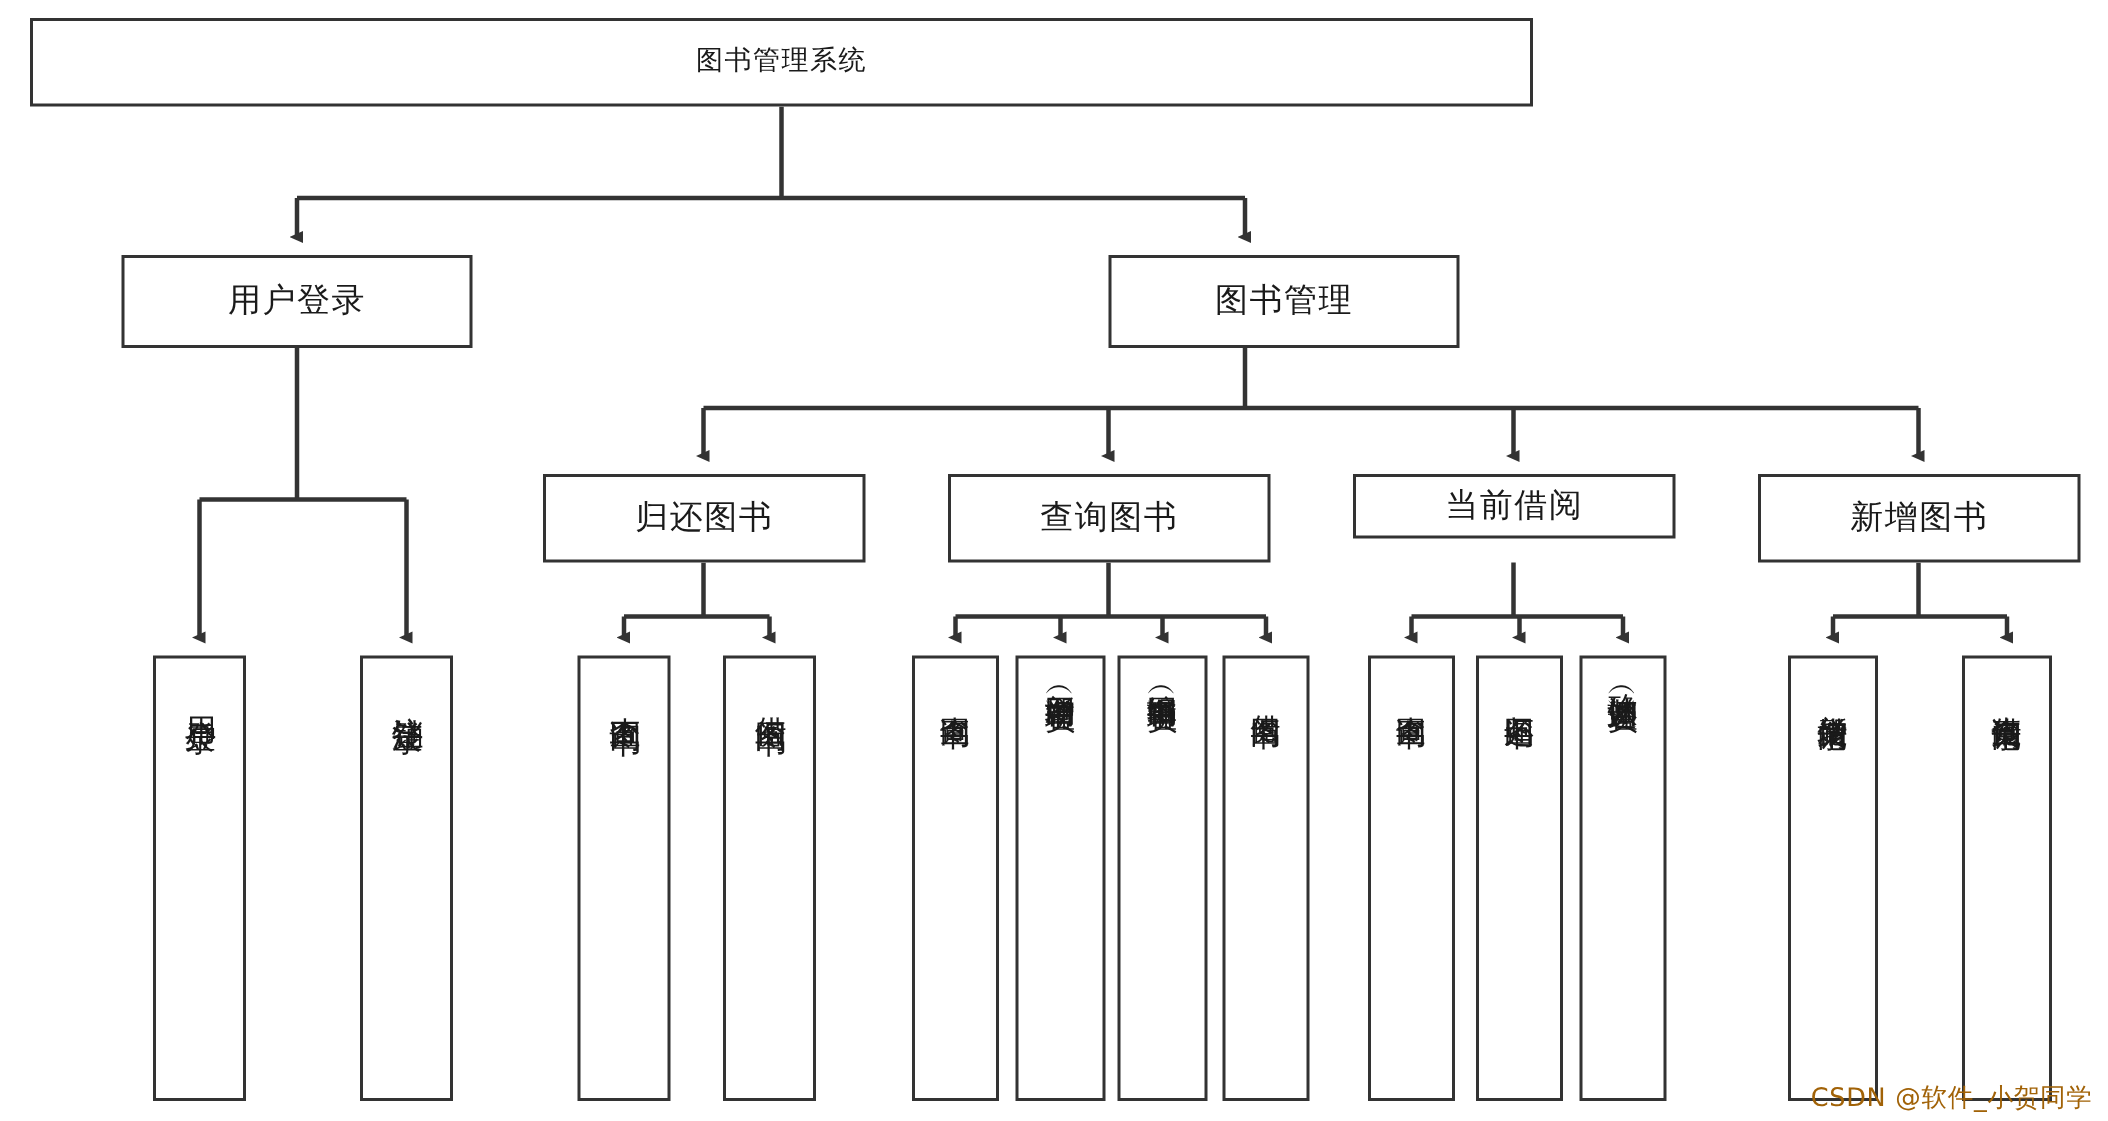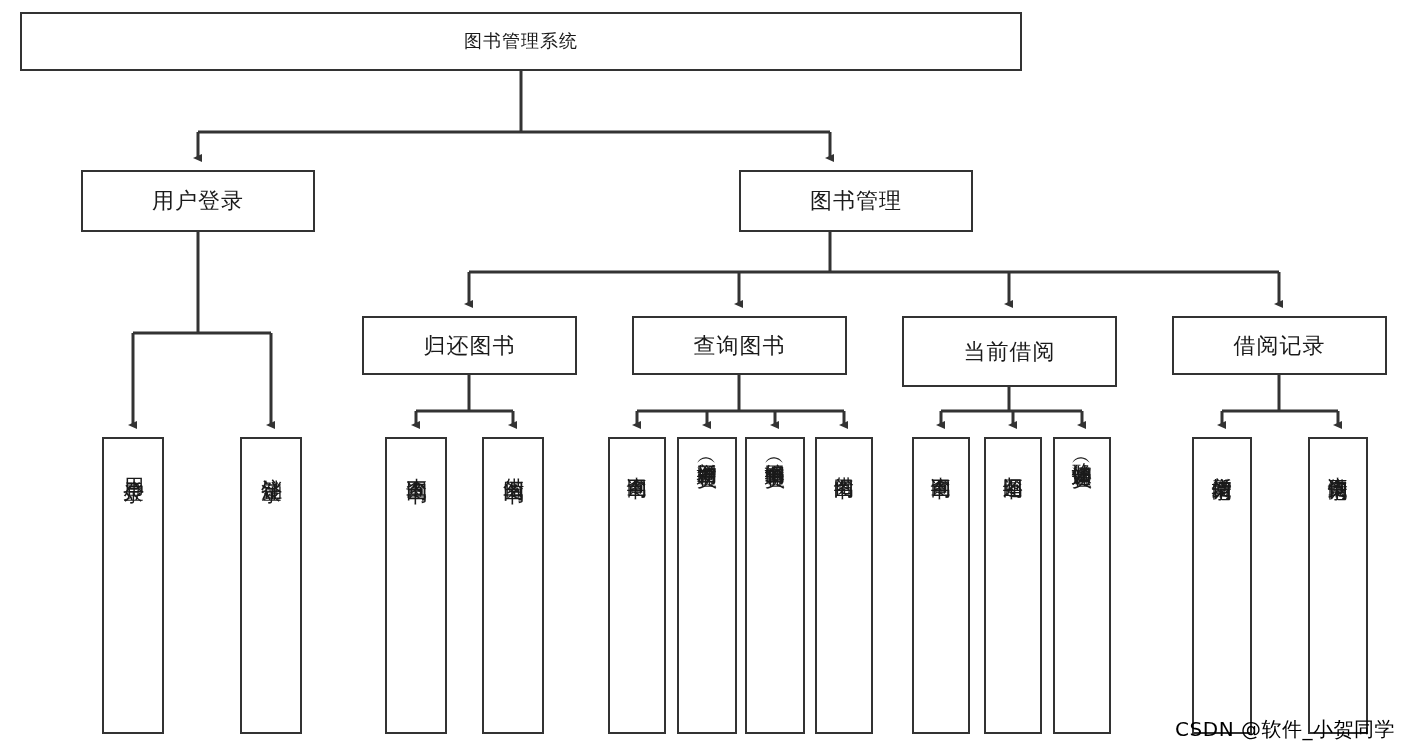--- a/index.html
+++ b/index.html
@@ -60,22 +60,22 @@
     text-align: left;
   }
   .node.vertical.lvl-tight .vlabel {
     font-size: 20px;
     letter-spacing: 1px;
   }
   .watermark {
     position: absolute;
     right: 10px;
     bottom: 4px;
-    font-size: 20px;
-    color: #000000;
+    font-size: 17px;
+    color: #a16207;
     letter-spacing: 0.5px;
     white-space: nowrap;
     margin-left: 15px;
   }
 </style>
 </head>
 <body>
 
 <div id="canvas">
 
@@ -139,25 +139,25 @@
   <div class="node horizontal" style="left:739px; top:170px; width:234px; height:62px;">
     <span>图书管理</span>
   </div>
 
   <div class="node horizontal" style="left:362px; top:316px; width:215px; height:59px;">
     <span>归还图书</span>
   </div>
   <div class="node horizontal" style="left:632px; top:316px; width:215px; height:59px;">
     <span>查询图书</span>
   </div>
-  <div class="node horizontal" style="left:902px; top:316px; width:215px; height:71px;text-align:center;">
+  <div class="node horizontal" style="left:902px; top:316px; width:215px; height:43px;text-align:center;">
     <span>当前借阅</span>
   </div>
   <div class="node horizontal" style="left:1172px; top:316px; width:215px; height:59px;">
-    <span>借阅记录</span>
+    <span>新增图书</span>
   </div>
 
   <div class="node vertical" style="left:102px; top:437px; width:62px; height:297px;">
     <span class="vlabel">用户登录</span>
   </div>
   <div class="node vertical" style="left:240px; top:437px; width:62px; height:297px;">
     <span class="vlabel">注销登录</span>
   </div>
 
   <div class="node vertical" style="left:385px; top:437px; width:62px; height:297px;">

